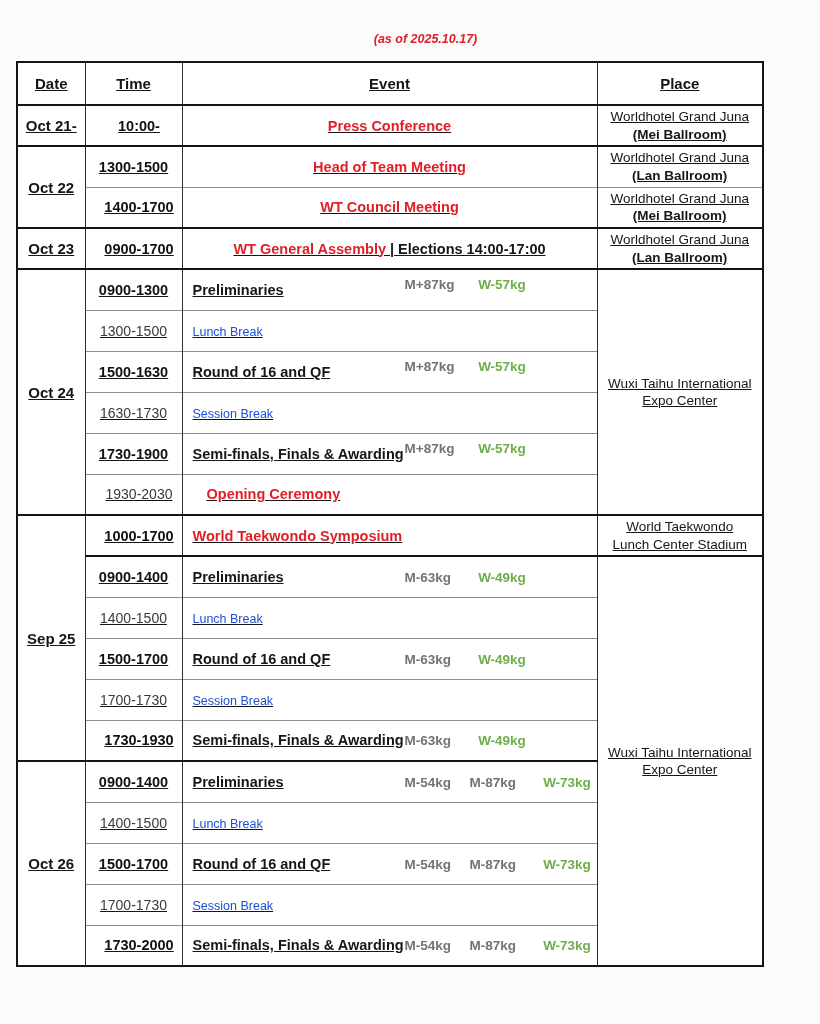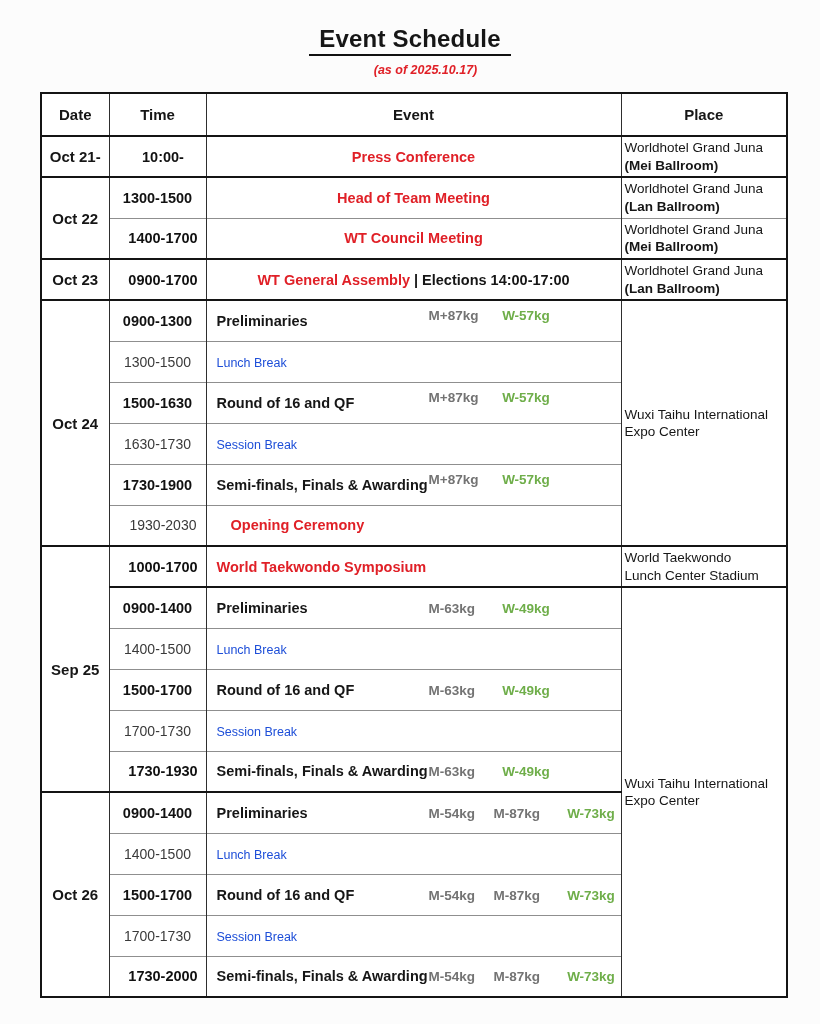--- a/index.html
+++ b/index.html
@@ -10,22 +10,22 @@
   }
   .title-wrap { text-align:center; padding-top:25px; }
   .page-title {
     display:inline-block; font-size:24px; font-weight:800; margin:0;
     border-bottom:2.5px solid #111; padding:0 10px 1px; letter-spacing:.2px;
   }
   .subtitle { color:var(--red); font-style:italic; font-weight:bold; font-size:12.5px; margin-top:7px;padding-left:31px; }
 
   table.schedule {
     border-collapse:collapse; table-layout:fixed;
-    width:746px; margin:15px 0 0 40px;
-    border:2.5px solid #141414; background:#fff;
+    width:746px; margin:15px 0 0 16px;
+    border:2.5px solid #141414; background:#fff;text-decoration:underline;
   }
   col.c-date { width:68px; } col.c-time { width:97px; }
   col.c-event { width:415px; } col.c-place { width:166px; }
 
   th {
     height:43px; font-size:15px; font-weight:bold;
     border-left:1.5px solid #2e2e2e; border-bottom:2.5px solid #141414;
   }
   td {
     height:41px; vertical-align:middle;
@@ -43,30 +43,29 @@
   td.event-cell.small .ev-name { font-weight:normal; font-size:12.5px; color:#1d4ed8; }
   .ev-name .red { color:var(--red); }
   .ev-name.indent { margin-left:14px; }
   .weights {
     position:absolute; left:222px; top:50%; transform:translateY(-50%);
     white-space:nowrap;
   }
   .weights.raised { top:6px; transform:none; }
   .weight { display:inline-block; width:65px; font-weight:bold; font-size:13.5px; color:#737373; }
   .weight.green { color:var(--green);text-align:center; }
-  td.place-cell { font-size:13.5px; line-height:1.28; padding:2px 3px; }
+  td.place-cell { text-align:center; font-size:13.5px; line-height:1.28; padding:2px 3px; }
   td.place-cell .place-bold { font-weight:bold; }
   .thick-bottom { border-bottom:2.5px solid #141414 !important;padding-left:12px; }
 </style>
 </head>
 <body>
 
 <div class="page">
   <div class="title-wrap">
-    <h1 class="page-title">Event Schedule</h1>
     <div class="subtitle">(as of 2025.10.17)</div>
   </div>
 
   <table class="schedule">
     <colgroup>
       <col class="c-date">
         <col class="c-time">
         <col class="c-event">
         <col class="c-place">
     </colgroup>

